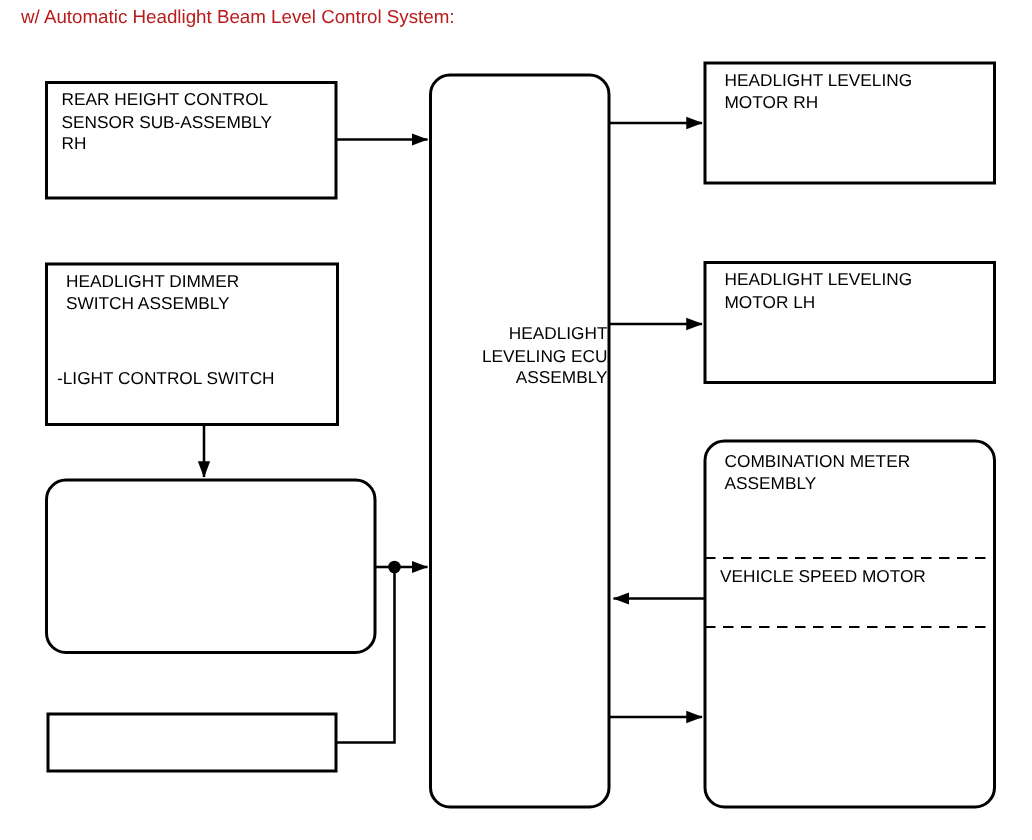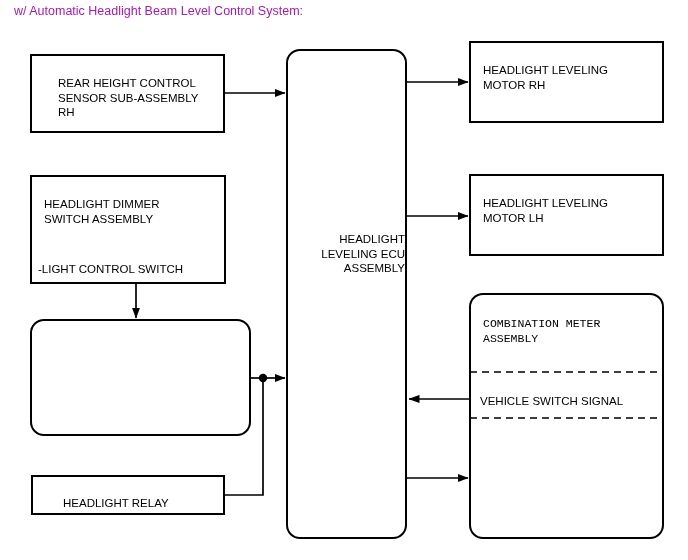--- a/index.html
+++ b/index.html
@@ -14,37 +14,36 @@
     height: 560px;
     background: #ffffff;
     font-family: "Liberation Sans", sans-serif;
     overflow: hidden;
   }
   #caption {
     position: absolute;
     left: 14px;
     top: 4px;
     font-size: 12.5px;
-    color: #a21caf;
+    color: #b91c1c;
     white-space: nowrap;
   }
   svg.diagram {
     position: absolute;
     left: 0;
     top: 0;
     width: 688px;
     height: 560px;
   }
   .box-label {
     position: absolute;
     font-size: 11.5px;
     line-height: 14.5px;
     color: #000000;
     white-space: pre-line;
-    margin-top: 16px;
   }
   .box-rect-thick { stroke: #000000; stroke-width: 2; fill: #ffffff; }
   .conn { stroke: #000000; stroke-width: 1.7; fill: none; }
   .dashed { stroke: #000000; stroke-width: 1.3; fill: none; stroke-dasharray: 7 5; }
   .dot { fill: #000000; }
 </style>
 </head>
 <body>
 
 <div id="canvas">
@@ -94,41 +93,40 @@
 
     <line class="conn" x1="406" y1="82" x2="468" y2="82" marker-end="url(#arrowR)"></line>
 
     <line class="conn" x1="406" y1="216" x2="468" y2="216" marker-end="url(#arrowR)"></line>
 
     <line class="conn" x1="470" y1="399" x2="409" y2="399" marker-end="url(#arrowL)"></line>
 
     <line class="conn" x1="406" y1="478" x2="468" y2="478" marker-end="url(#arrowR)"></line>
   </svg>
 
-  <div class="box-label" style="left:58px; top:60px; width:180px;">REAR HEIGHT CONTROL
+  <div class="box-label" style="left:41px; top:60px; width:180px;">REAR HEIGHT CONTROL
 SENSOR SUB-ASSEMBLY
 RH</div>
 
   <div class="box-label" style="left:38px; top:246px; width:185px;">-LIGHT CONTROL SWITCH</div>
 
   <div class="box-label" style="left:44px; top:181px; width:176px;">HEADLIGHT DIMMER
 SWITCH ASSEMBLY</div>
 
 
-  <div class="box-label" style="left:63px; top:480px; width:160px;">HEADLIGHT RELAY</div>
 
   <div class="box-label" style="left:293px; top:216px; width:112px;text-align:right;">HEADLIGHT
 LEVELING ECU
 ASSEMBLY</div>
 
   <div class="box-label" style="left:483px; top:47px; width:175px;">HEADLIGHT LEVELING
 MOTOR RH</div>
 
   <div class="box-label" style="left:483px; top:180px; width:175px;">HEADLIGHT LEVELING
 MOTOR LH</div>
 
-  <div class="box-label" style="left:483px; top:301px; width:175px;font-family:Liberation Mono, monospace;">COMBINATION METER
+  <div class="box-label" style="left:483px; top:301px; width:175px;">COMBINATION METER
 ASSEMBLY</div>
 
-  <div class="box-label" style="left:480px; top:378px; width:180px;">VEHICLE SWITCH SIGNAL</div>
+  <div class="box-label" style="left:480px; top:378px; width:180px;">VEHICLE SPEED MOTOR</div>
 
 
 </div>
 
 </body></html>

